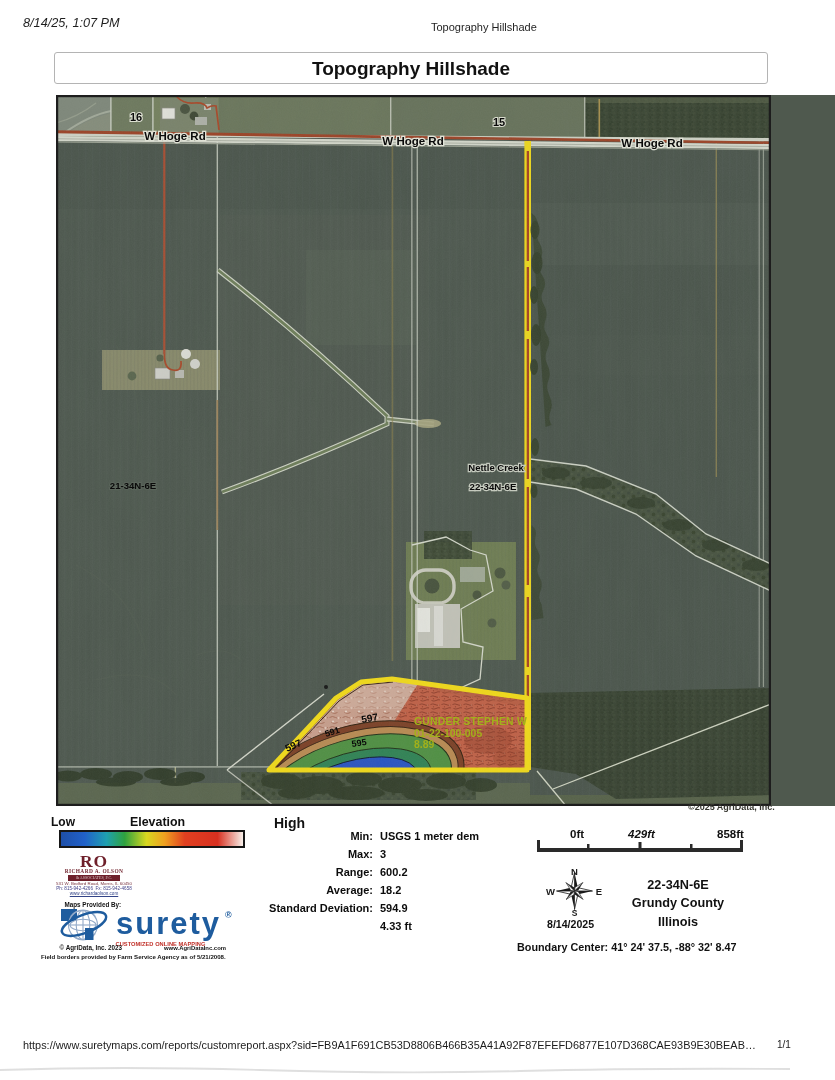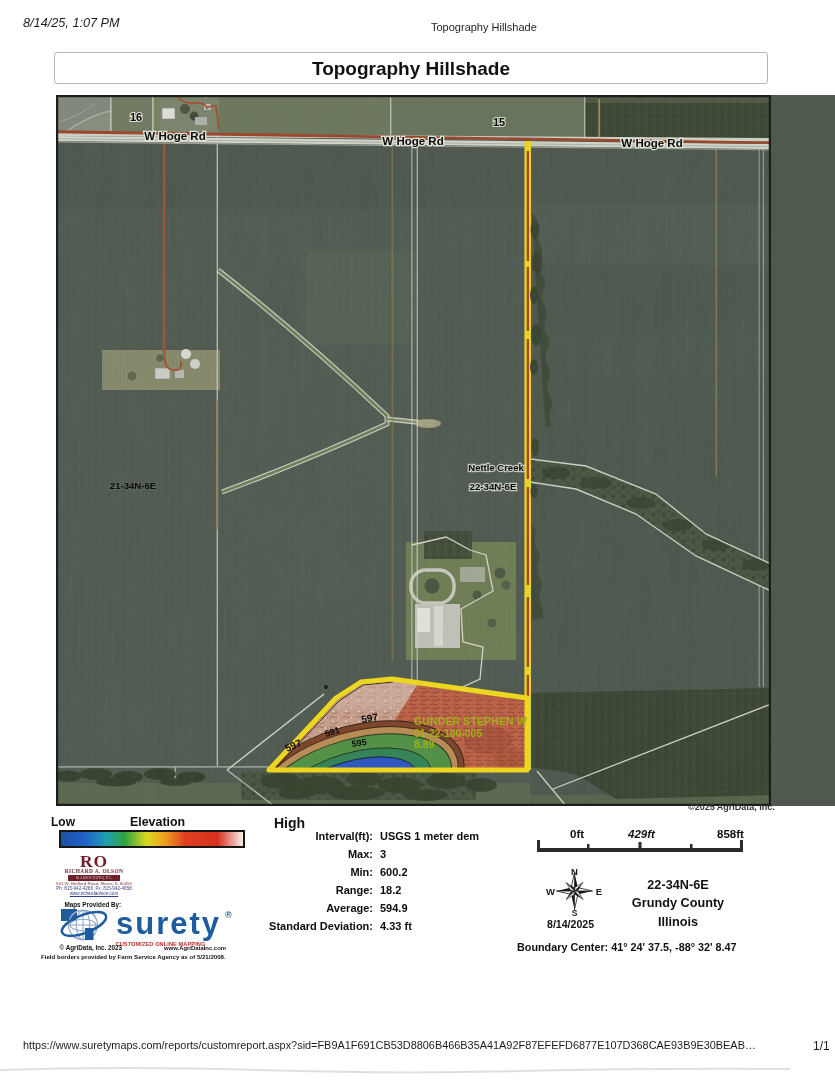--- a/index.html
+++ b/index.html
@@ -312,23 +312,22 @@
   <text x="166" y="12" font-size="9" font-weight="bold" fill="#1e5c9e" font-family="Liberation Sans,sans-serif">®</text>
   <text x="56.5" y="39.5" font-size="5.7" font-weight="bold" fill="#c03028" font-family="Liberation Sans,sans-serif" letter-spacing="0.05">CUSTOMIZED ONLINE MAPPING</text>
 </svg>
 </div>
 
 <div class="abs b" style="left:59.5px;top:944px;font-size:6.3px;">© AgriData, Inc. 2023</div>
 <div class="abs b" style="left:164px;top:945px;font-size:5.9px;">www.AgriDataInc.com</div>
 <div class="abs b" style="left:41px;top:952.5px;font-size:6.1px;">Field borders provided by Farm Service Agency as of 5/21/2008.</div>
 
 <div class="abs b" style="left:113px;top:827px;width:260px;font-size:11px;text-align:right;line-height:18px;color:#0c0c0c;">
-    <div>Interval(ft):</div>
+    <div>Min:</div>
     <div>Max:</div>
-    <div>Min:</div>
     <div>Range:</div>
     <div>Average:</div>
     <div>Standard Deviation:</div>
 </div>
 <div class="abs b" style="left:380px;top:827px;width:220px;font-size:11px;text-align:left;line-height:18px;color:#0c0c0c;">
   <div>USGS 1 meter dem</div>
     <div>3</div>
     <div>600.2</div>
     <div>18.2</div>
     <div>594.9</div>
@@ -379,16 +378,16 @@
 </div>
 <div class="abs b" style="left:547px;top:918px;font-size:10.6px;">8/14/2025</div>
 
 <div class="abs b" style="left:598px;top:875.5px;width:160px;text-align:center;font-size:12.7px;line-height:18.6px;">
   22-34N-6E<br>Grundy County<br>Illinois
 </div>
 
 <div class="abs b" style="left:517px;top:941px;font-size:10.8px;">Boundary Center: 41° 24' 37.5, -88° 32' 8.47</div>
 
 <div class="abs" style="left:23px;top:1038.5px;font-size:10.9px;color:#1c1c1c;">https://www.suretymaps.com/reports/customreport.aspx?sid=FB9A1F691CB53D8806B466B35A41A92F87EFEFD6877E107D368CAE93B9E30BEAB…</div>
-<div class="abs" style="left:777px;top:1038.5px;font-size:12px;color:#1c1c1c;margin-left:36px;">1/1</div>
+<div class="abs" style="left:777px;top:1038.5px;font-size:10px;color:#1c1c1c;">1/1</div>
 <svg class="abs" style="left:0px;top:1062px;" width="835" height="16">
     <path d="M0 8 Q 120 4 260 8 T 520 9 T 790 7" stroke="#dcdcdc" stroke-width="1.8" fill="none" opacity="0.9"></path>
   </svg>
 
 </body></html>

